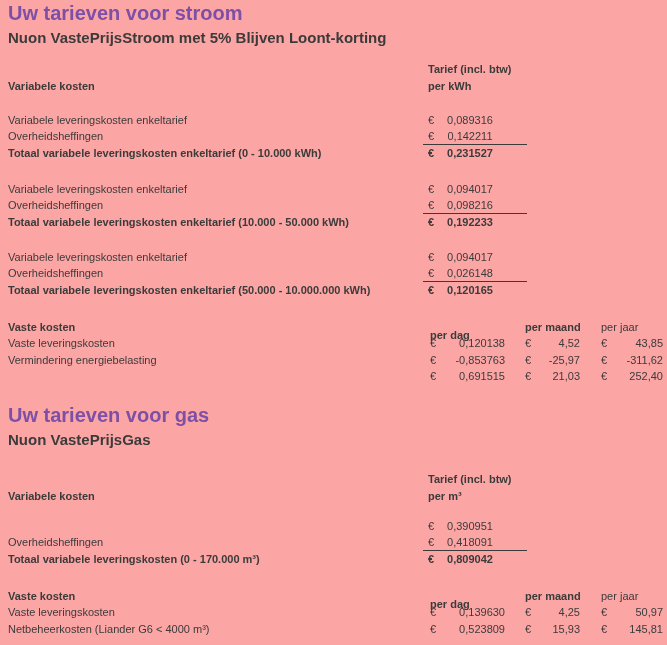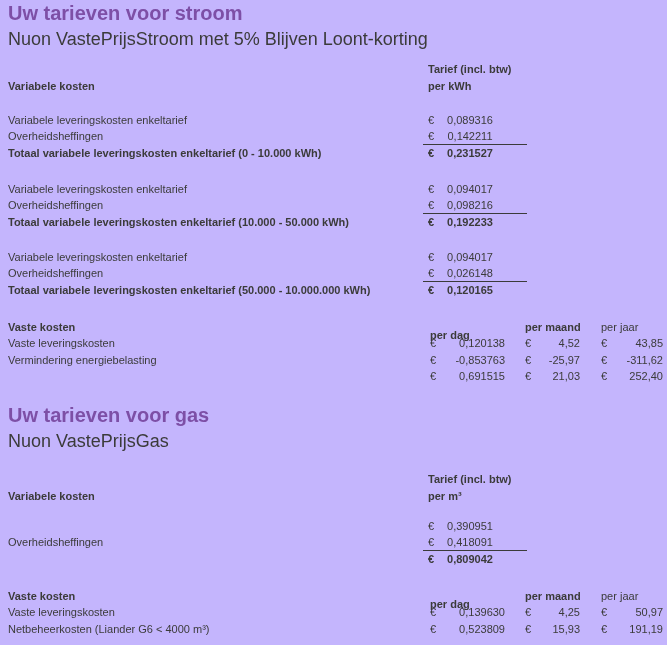--- a/index.html
+++ b/index.html
@@ -4,36 +4,36 @@
 <style>
   html, body { margin: 0; padding: 0; background: #ffffff; }
   .page {
     position: relative;
     width: 667px;
     height: 645px;
     overflow: hidden;
     font-family: "Liberation Sans", sans-serif;
     font-size: 11px;
     color: #3b3b3a;
-    background: #c4b5fd;
+    background: #fca5a5;
   }
   h1.sec-title {
     position: absolute;
     left: 8px;
     margin: 0;
     font-size: 20px;
     font-weight: bold;
     color: #7d4fa6;
     letter-spacing: 0;
   }
   .subtitle {
     position: absolute;
     left: 8px;
-    font-size: 18px;
-    font-weight: normal;
+    font-size: 15px;
+    font-weight: bold;
     color: #3b3b3a;
   }
   .row {
     position: absolute;
     left: 0;
     width: 648px;
     height: 17px;
     line-height: 17px;
   }
   .lab { position: absolute; left: 8px; white-space: nowrap; }
@@ -174,20 +174,21 @@
   <div class="row" style="top:518px">
     <span class="e1">€</span>
     <span class="v1">0,390951</span>
   </div>
   <div class="row sumline" style="top:534px">
     <span class="lab">Overheidsheffingen</span>
     <span class="e1">€</span>
     <span class="v1">0,418091</span>
   </div>
   <div class="row b" style="top:551px">
+    <span class="lab">Totaal variabele leveringskosten (0 - 170.000 m³)</span>
     <span class="e1">€</span>
     <span class="v1">0,809042</span>
   </div>
 
   <div class="row" style="top:588px">
     <span class="lab b">Vaste kosten</span>
     <span class="hd">per dag</span>
     <span class="hm">per maand</span>
     <span class="hj">per jaar</span>
   </div>
@@ -200,16 +201,16 @@
     <span class="ej">€</span>
     <span class="vj">50,97</span>
   </div>
   <div class="row" style="top:621px">
     <span class="lab">Netbeheerkosten (Liander G6 &lt; 4000 m³)</span>
     <span class="ed">€</span>
     <span class="vd">0,523809</span>
     <span class="em">€</span>
     <span class="vm">15,93</span>
     <span class="ej">€</span>
-    <span class="vj">191,19</span>
+    <span class="vj">145,81</span>
   </div>
 
 </div>
 
 </body></html>

